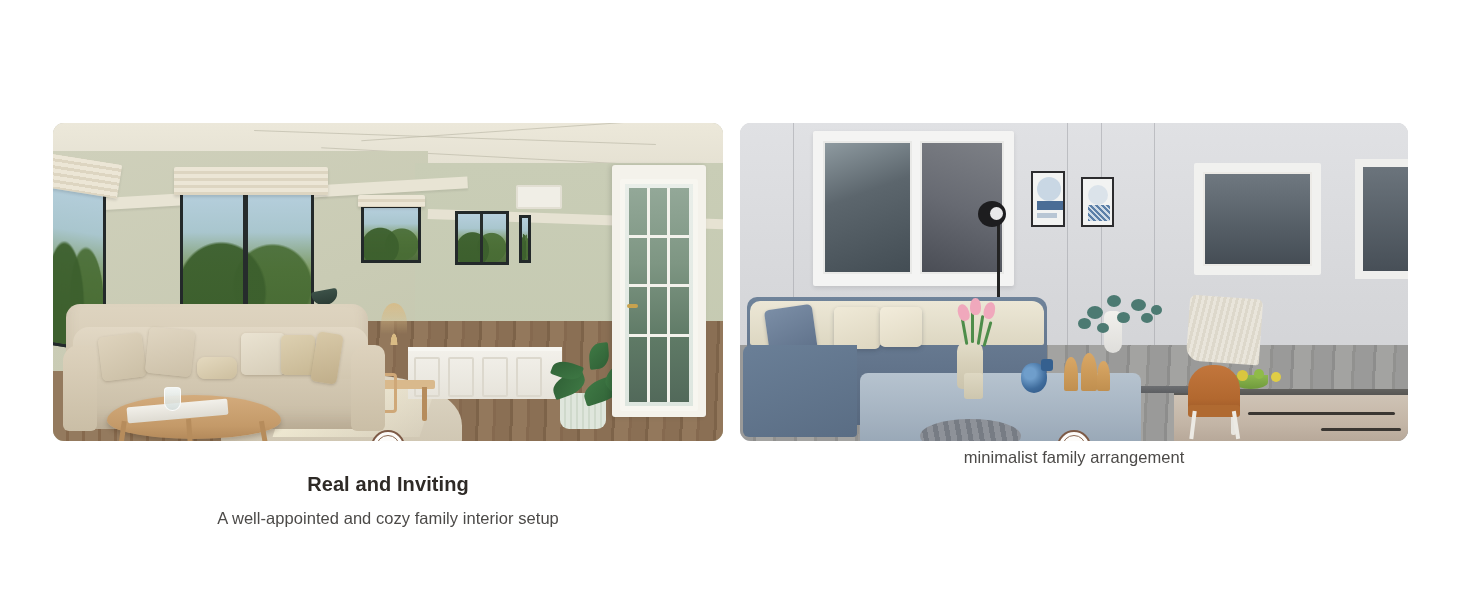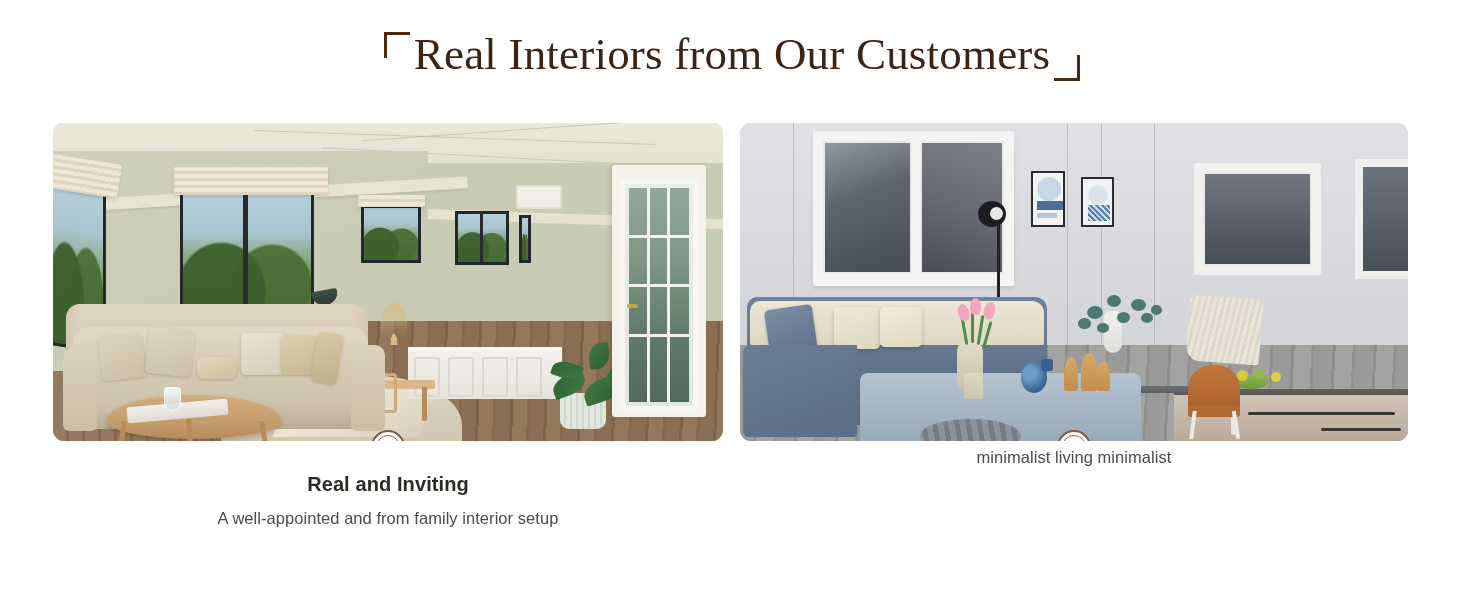--- a/index.html
+++ b/index.html
@@ -392,27 +392,20 @@
     position:absolute; left:27%; bottom:-12px; width:15%; height:34px;
     background:repeating-linear-gradient(80deg,#8e9299 0 6px,#777c84 6px 11px);
     border-radius:50%;
   }
 </style>
 </head>
 <body>
 
 <div class="page">
 
-  <div class="heading-wrap">
-    <div class="heading">
-      <span class="bracket-tl"></span>
-      <span>Real Interiors from Our Customers</span>
-      <span class="bracket-br"></span>
-    </div>
-  </div>
 
   <div class="cards">
 
     <div class="card left">
       <div class="photo">
         <div class="s1">
           <div class="ceiling"></div>
           <div class="ceil-line" style="left:30%;top:14px;width:60%;transform:rotate(2deg);"></div>
           <div class="ceil-line" style="left:40%;top:34px;width:55%;transform:rotate(3deg);"></div>
           <div class="ceil-line" style="left:46%;top:8px;width:40%;transform:rotate(-4deg);"></div>
@@ -506,21 +499,21 @@
           </div>
         </div>
         <div class="badge">
           <span class="inner-ring"></span>
           <svg viewBox="0 0 24 24" aria-hidden="true">
             <path d="M4 12.5 L9.5 18.5 L20.5 5.5" fill="none" stroke="#6b4a38" stroke-width="3.6" stroke-linecap="round" stroke-linejoin="round"></path>
           </svg>
         </div>
       </div>
       <div class="cap-title">Real and Inviting</div>
-      <div class="cap-sub">A well-appointed and from family interior setup</div>
+      <div class="cap-sub">A well-appointed and cozy family interior setup</div>
     </div>
 
     <div class="card right">
       <div class="photo">
         <div class="s2">
           <div class="wall"></div>
           <div class="panel" style="left:8%;"></div>
           <div class="panel" style="left:49%;"></div>
           <div class="panel" style="left:54%;"></div>
           <div class="panel" style="left:62%;"></div>
@@ -605,17 +598,17 @@
           <div class="arch" style="left:53.4%;width:13px;height:30px;"></div>
           <div class="pouf"></div>
         </div>
         <div class="badge">
           <span class="inner-ring"></span>
           <svg viewBox="0 0 24 24" aria-hidden="true">
             <path d="M4 12.5 L9.5 18.5 L20.5 5.5" fill="none" stroke="#6b4a38" stroke-width="3.6" stroke-linecap="round" stroke-linejoin="round"></path>
           </svg>
         </div>
       </div>
-      <div class="cap-sub">minimalist living minimalist</div>
+      <div class="cap-sub">minimalist family arrangement</div>
     </div>
 
   </div>
 </div>
 
 </body></html>

